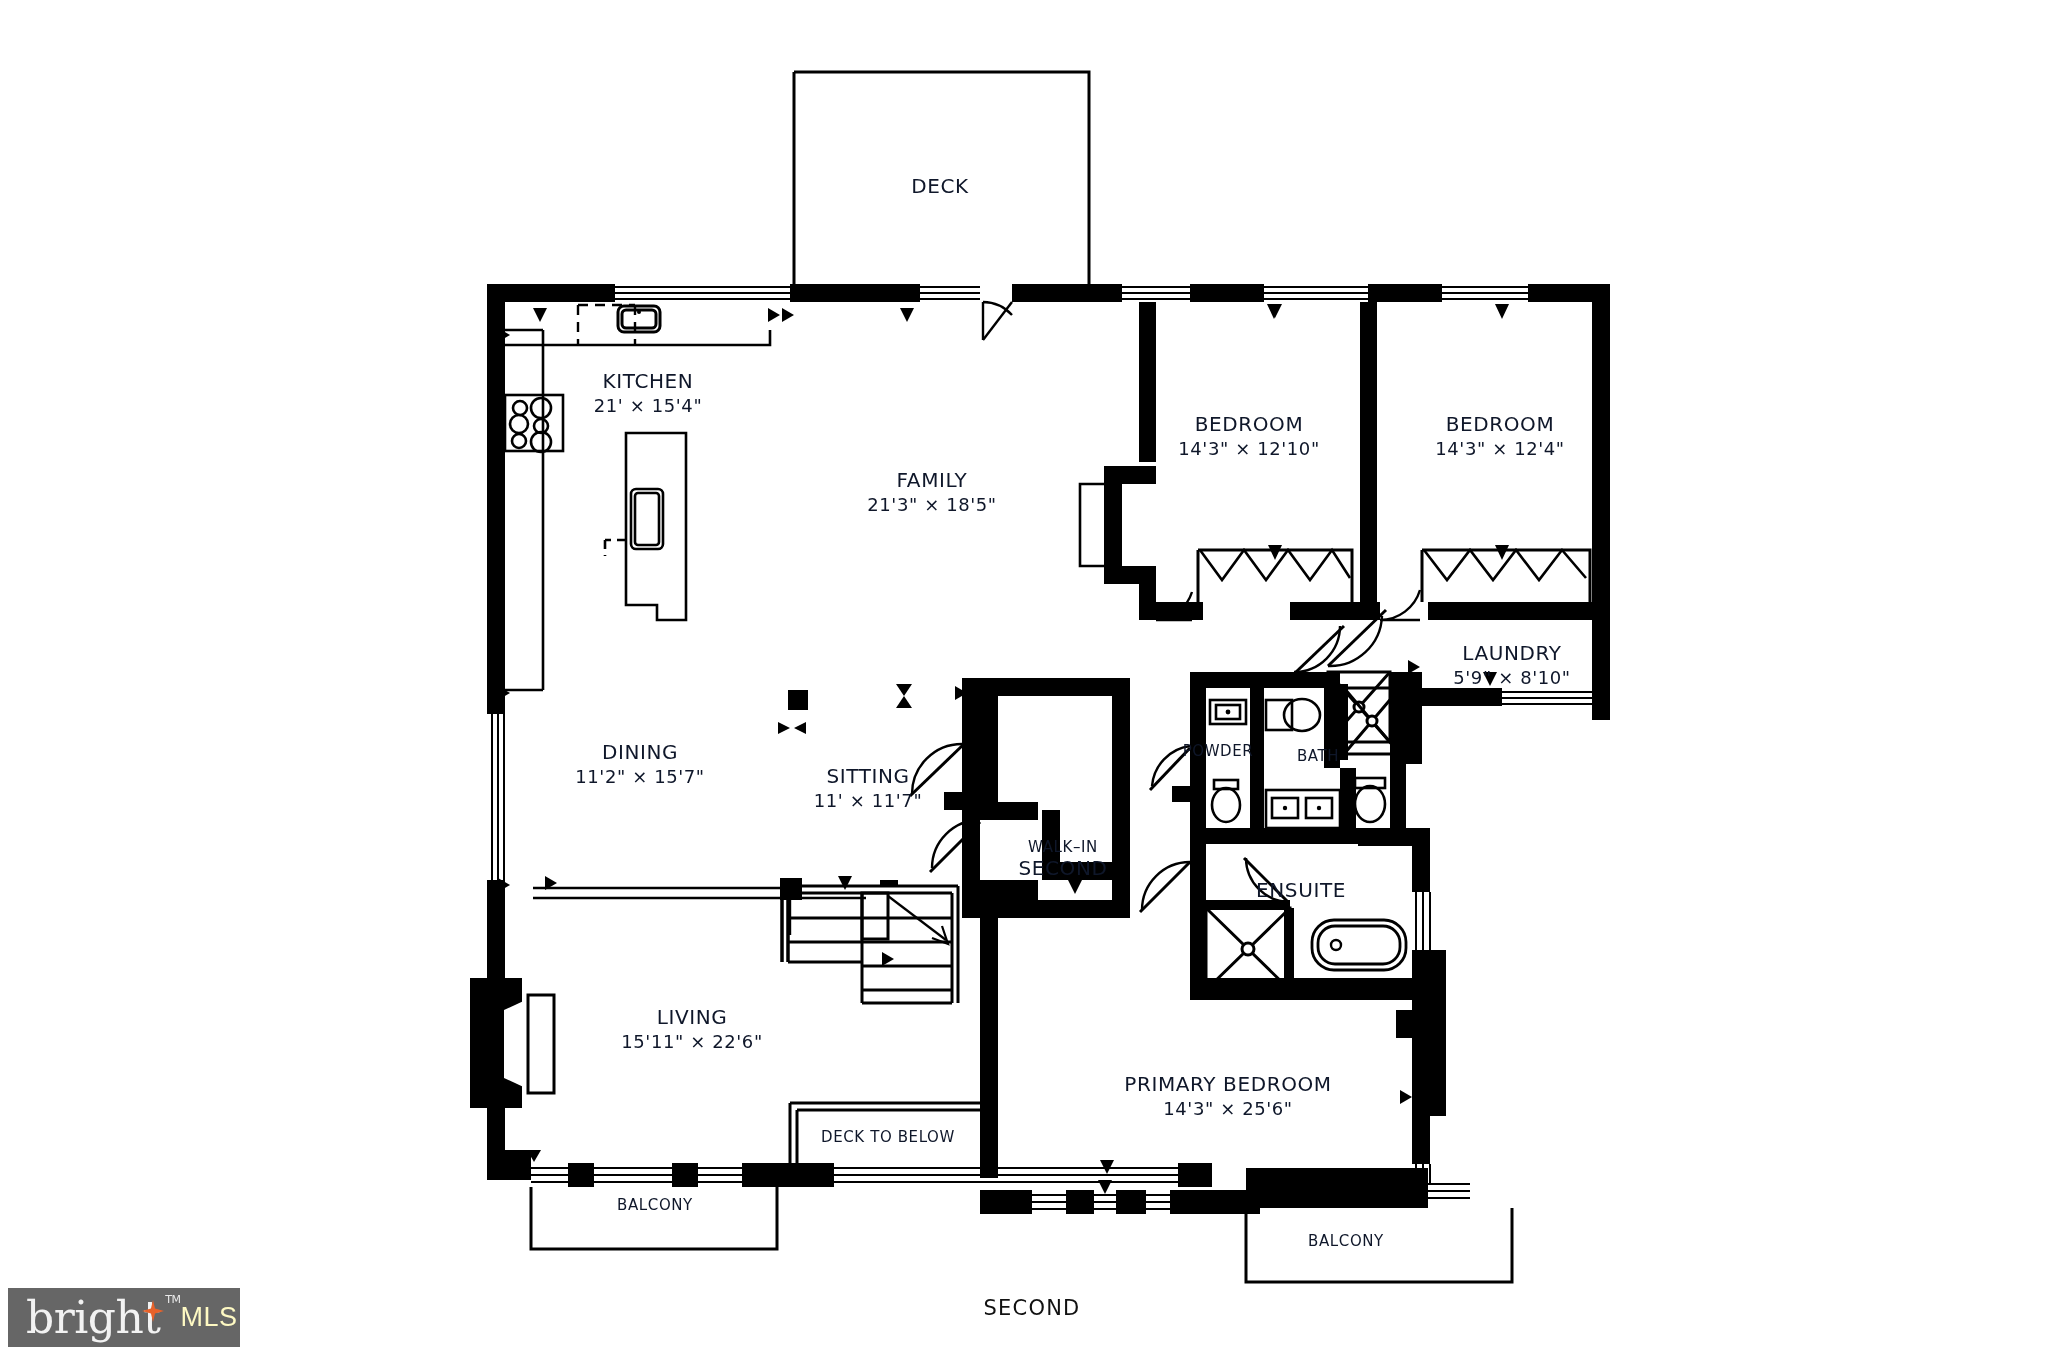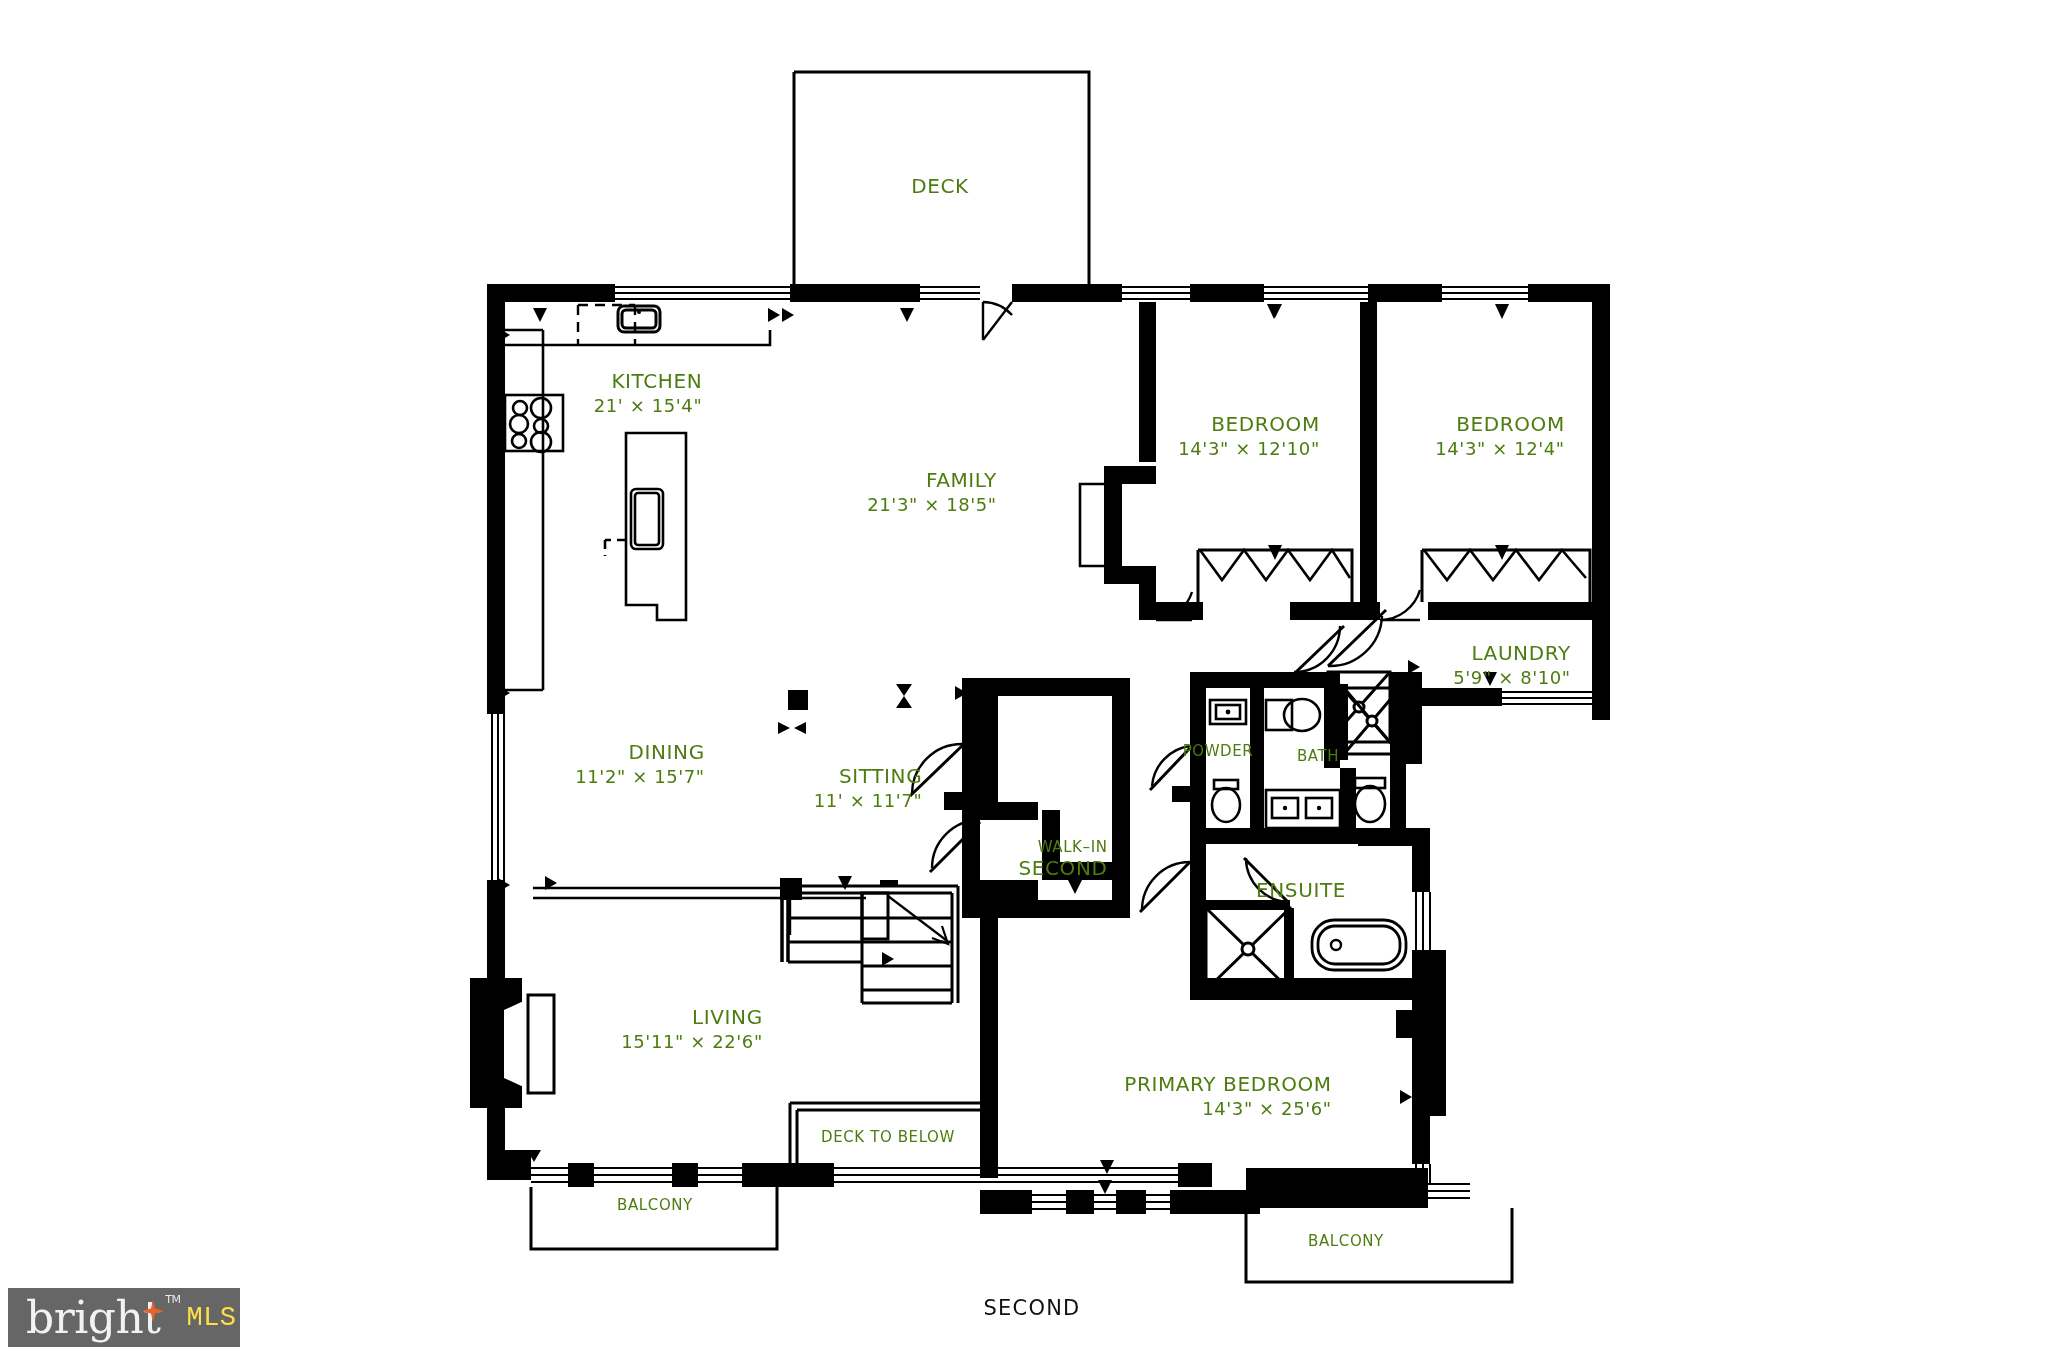--- a/index.html
+++ b/index.html
@@ -2,41 +2,41 @@
 <html><head>
 <meta charset="utf-8">
 <style>
   html,body{margin:0;padding:0;background:#ffffff;}
   body{width:2048px;height:1365px;position:relative;overflow:hidden;
        font-family:"DejaVu Sans","Liberation Sans",sans-serif;}
 
   #plan{position:absolute;left:0;top:0;width:2048px;height:1365px;}
 
   
-  .lbl{position:absolute;text-align:right;color:#4d7c0f;
+  .lbl{position:absolute;text-align:center;color:#0f172a;
        font-family:"DejaVu Sans","Liberation Sans",sans-serif;
        letter-spacing:.6px;white-space:nowrap;transform:translateX(-50%);}
   .lbl .nm{display:block;font-size:20px;font-weight:400;line-height:1.25;}
   .lbl .nm2{display:block;font-size:20px;font-weight:400;line-height:1.15;}
   .lbl .dim{display:block;font-size:18px;font-weight:400;line-height:1.3;}
   .lbl.small .nm{font-size:15px;}
   .floorname{position:absolute;text-align:center;font-size:21px;color:#111;
        letter-spacing:1.2px;transform:translateX(-50%);}
 
   
   #badge{position:absolute;left:8px;top:1288px;width:232px;height:59px;
          background:#666666;display:flex;align-items:center;}
   #badge .bword{font-family:"DejaVu Serif","Liberation Serif",serif;
          font-size:44px;color:#f2f2f2;line-height:1;margin-left:18px;
          position:relative;letter-spacing:-0.5px;}
   #badge .star{position:absolute;right:-4px;top:4px;width:22px;height:22px;}
   #badge .tm{position:absolute;right:-20px;top:-2px;font-family:"DejaVu Sans",sans-serif;
          font-size:11px;color:#e9e9e9;}
-  #badge .mls{font-family:Liberation Mono, monospace;
-         font-size:27px;color:#fde047;margin-left:26px;letter-spacing:0.5px;}
+  #badge .mls{font-family:Liberation Sans, sans-serif;
+         font-size:27px;color:#fef9c3;margin-left:20px;letter-spacing:0.5px;}
 </style>
 </head>
 <body>
 
 <svg id="plan" viewBox="0 0 2048 1365">
   <defs>
     <g id="hinge"></g>
   </defs>
 
   <rect x="0" y="0" width="2048" height="1365" fill="#ffffff"></rect>

